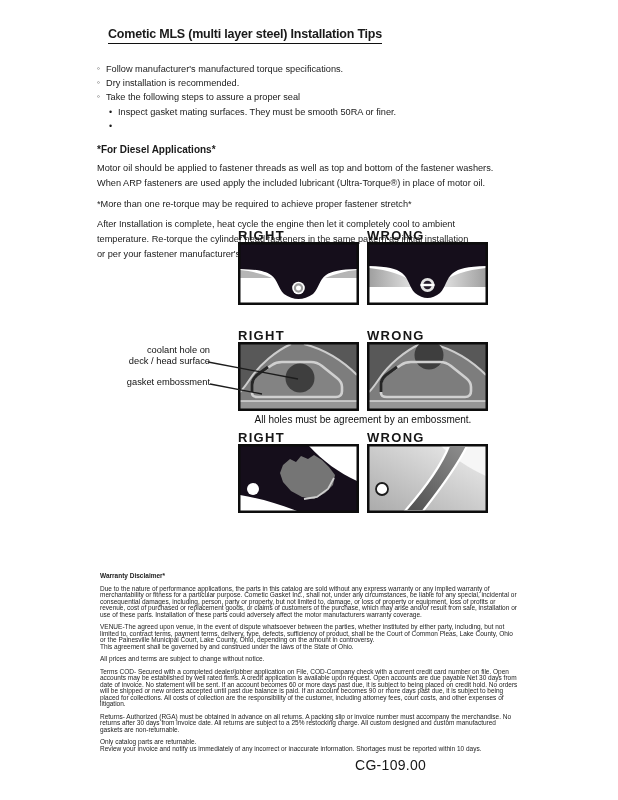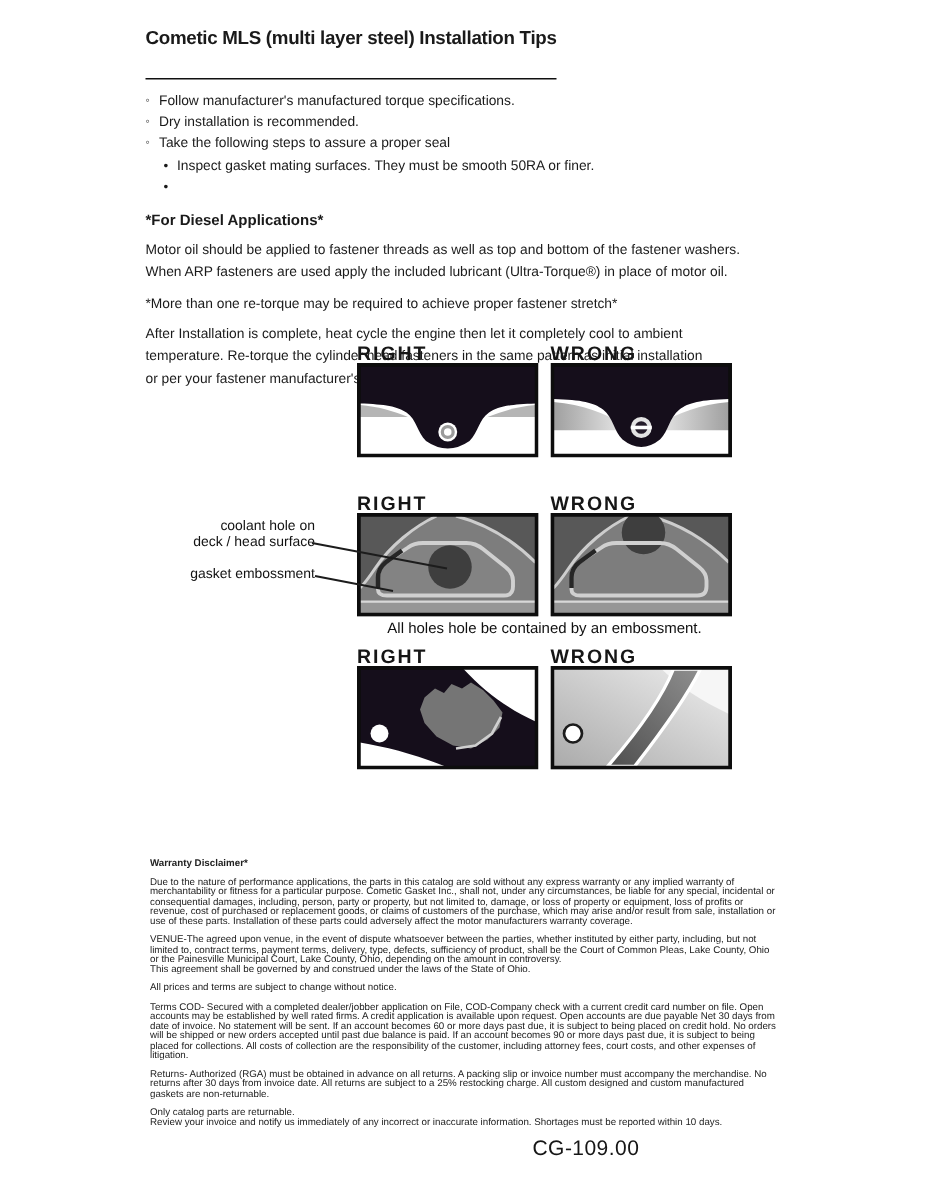--- a/index.html
+++ b/index.html
@@ -3,22 +3,22 @@
 <meta charset="utf-8">
 <style>
   html,body{margin:0;padding:0;background:#ffffff;}
   .page{
     position:relative;width:618px;height:800px;background:#fff;
     font-family:"Liberation Sans", sans-serif;color:#1a1a1a;overflow:hidden;
   }
   
   .content{position:absolute;left:97px;top:16px;width:440px;}
   .title{
-    font-size:12.5px;font-weight:700;letter-spacing:-0.2px;margin:0;
-    display:inline-block;border-bottom:1.6px solid #101010;padding-bottom:20px;
+    font-size:12.5px;font-weight:700;letter-spacing:-0.2px;margin:11px;
+    display:inline-block;border-bottom:1.6px solid #101010;padding-bottom:2px;
   }
   .tips{list-style:none;margin:7px 0 0 0;padding:0;font-size:9.2px;}
   .tips li{display:flex;line-height:14.2px;}
   .tips li .m{width:9px;flex:0 0 9px;font-size:8px;}
   .tips li.sub{padding-left:12px;}
   .tips li.sub .m{font-size:9px;}
   .h2{font-size:10px;font-weight:700;margin:11px 0 0 0;}
   .content p{font-size:9.2px;line-height:14.8px;margin:6px 0 0 0;white-space:pre-line;}
   
   .dhdr{position:absolute;width:121px;text-align:left;font-size:13px;font-weight:700;letter-spacing:1.3px;color:#161616;}
@@ -140,21 +140,21 @@
     <path d="M14,51 L14,43 Q14,37 19,33 L34,23 Q38,20 44,20 L73,20 Q79,20 84,24 L99,36 Q104,40 104,45 L104,49 Q104,55 98,55 L20,55 Q14,55 14,51 Z" fill="none" stroke="#d0d0d0" stroke-width="2.6"></path>
     <path d="M30,25 L19,33 Q14,37 14,43 L14,50" stroke="#262626" stroke-width="3" fill="none"></path>
     <rect x="1.25" y="1.25" width="118.5" height="66.5" fill="none" stroke="#0d0d0d" stroke-width="2.5"></rect>
   </svg>
 
   <svg class="leader" style="left:205px;top:350px" width="100" height="48" viewBox="0 0 100 48">
     <line x1="3" y1="12" x2="93" y2="29" stroke="#1c1c1c" stroke-width="1.3"></line>
     <line x1="5" y1="34" x2="57" y2="44" stroke="#1c1c1c" stroke-width="1.3"></line>
   </svg>
 
-  <div class="dcap center" style="left:238px;top:414px;width:250px">All holes hole be contained by an embossment.</div>
+  <div class="dcap center" style="left:238px;top:414px;width:250px">All holes must be agreement by an embossment.</div>
 
   <div class="dhdr" style="left:238px;top:430px">RIGHT</div>
   <div class="dhdr" style="left:367px;top:430px">WRONG</div>
 
   <svg class="panel" style="left:238px;top:444px" width="121" height="69" viewBox="0 0 121 69">
     <rect width="121" height="69" fill="#fff"></rect>
     <path d="M2,2 L71,2 C85,17 101,29 119,37 L119,67 L59,67 C39,59 20,54 2,51 Z" fill="#150e1b"></path>
     <path d="M45,21 L52,15 L58,18 L63,12 L70,15 L76,11 L84,16 L91,23 L97,31 L95,41 L87,49 L76,55 L64,53 L53,47 L45,38 L42,29 Z" fill="#757575"></path>
     <path d="M96,34 L90,45 L79,53 L66,55" stroke="#cfcfcf" stroke-width="1.8" fill="none"></path>
     <circle cx="15" cy="45" r="6" fill="#fff"></circle>

